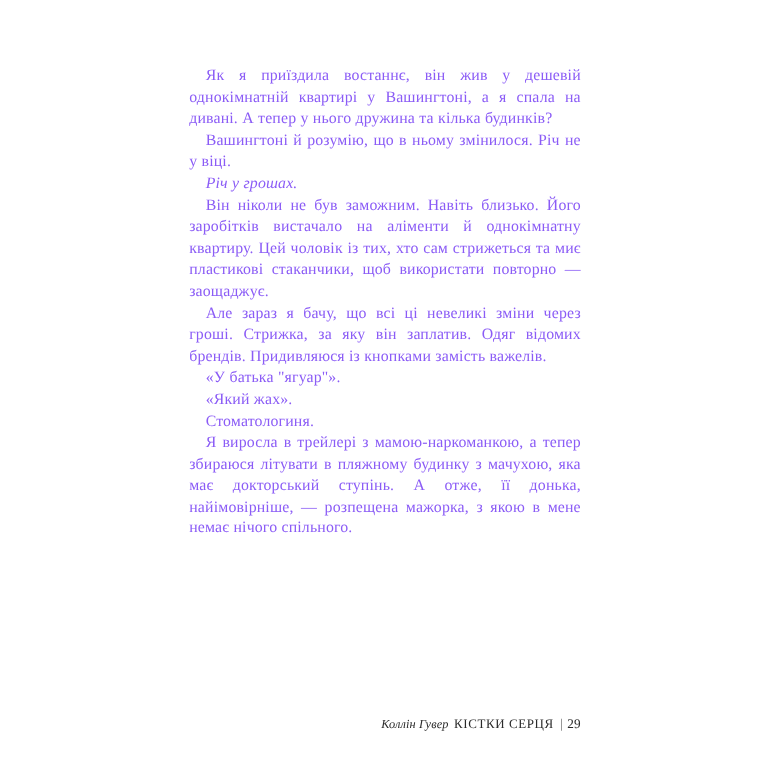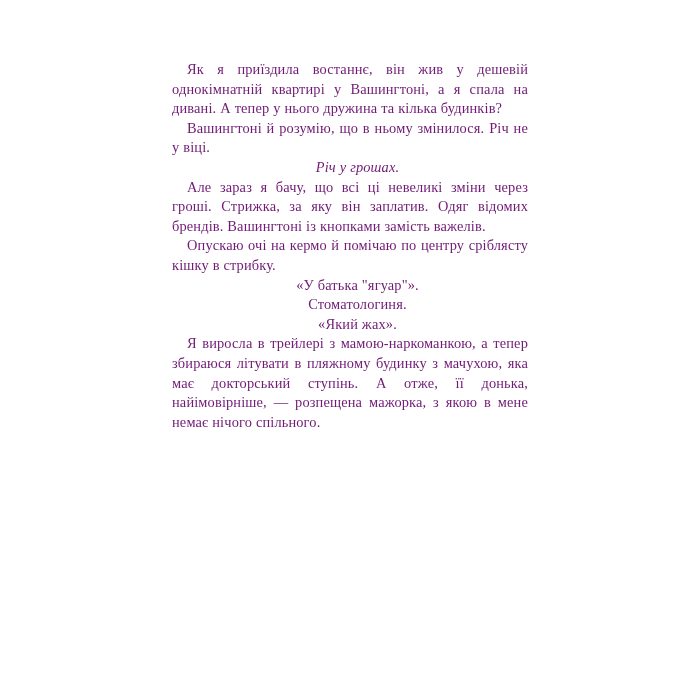--- a/index.html
+++ b/index.html
@@ -31,29 +31,29 @@
 
   .para {
     margin: 0;
     text-align: justify;
     text-indent: 15px;
     font-size: 14.4px;
     line-height: 19.6px;
     letter-spacing: 0.01em;
     word-spacing: 0.01em;
     hyphens: manual;
-    color: #701a75;
+    color: #8b5cf6;
   }
 
   .para.italic {
     font-style: italic;
   }
 
   .para.short {
-    text-align: center;
+    text-align: left;
   }
 
   .footer {
     position: absolute;
     left: 172px;
     top: 650px;
     width: 356px;
     text-align: right;
     font-size: 11.6px;
     line-height: 16px;
@@ -87,22 +87,25 @@
 </style>
 </head>
 <body>
 
 <div class="page">
 
   <div class="text-block">
     <p class="para">Як я приїздила востаннє, він жив у дешевій однокімнатній квартирі у Вашингтоні, а я спала на дивані. А тепер у нього дружина та кілька будинків?</p>
     <p class="para">Вашингтоні й розумію, що в ньому змінилося. Річ не у віці.</p>
     <p class="para italic short">Річ у грошах.</p>
-    <p class="para">Але зараз я бачу, що всі ці невеликі зміни через гроші. Стрижка, за яку він заплатив. Одяг відомих брендів. Вашингтоні із кнопками замість важелів.</p>
-    <p class="para">Опускаю очі на кермо й помічаю по центру сріблясту кішку в стрибку.</p>
+    <p class="para">Він ніколи не був заможним. Навіть близько. Його заробітків вистачало на аліменти й однокімнатну квартиру. Цей чоловік із тих, хто сам стрижеться та миє пластикові стаканчики, щоб використати повторно — заощаджує.</p>
+    <p class="para">Але зараз я бачу, що всі ці невеликі зміни через гроші. Стрижка, за яку він заплатив. Одяг відомих брендів. Придивляюся із кнопками замість важелів.</p>
     <p class="para short">«У батька "ягуар"».</p>
+    <p class="para short">«Який жах».</p>
     <p class="para short">Стоматологиня.</p>
-    <p class="para short">«Який жах».</p>
     <p class="para">Я виросла в трейлері з мамою-наркоманкою, а тепер збираюся літувати в пляжному будинку з мачухою, яка має докторський ступінь. А отже, її донька, найімовірніше, — розпещена мажорка, з якою в мене немає нічого спільного.</p>
   </div>
 
+  <div class="footer">
+    <span class="author">Коллін Гувер</span><span class="title">КІСТКИ СЕРЦЯ</span><span class="sep">|</span><span class="pageno">29</span>
+  </div>
 
 </div>
 
 </body></html>

